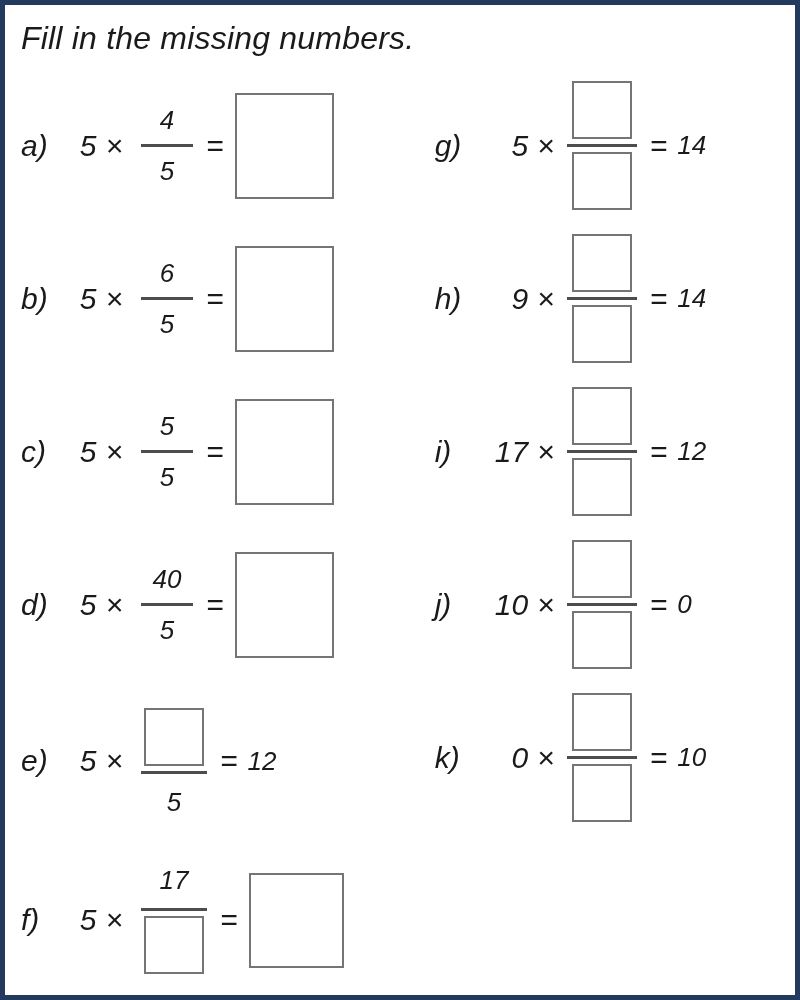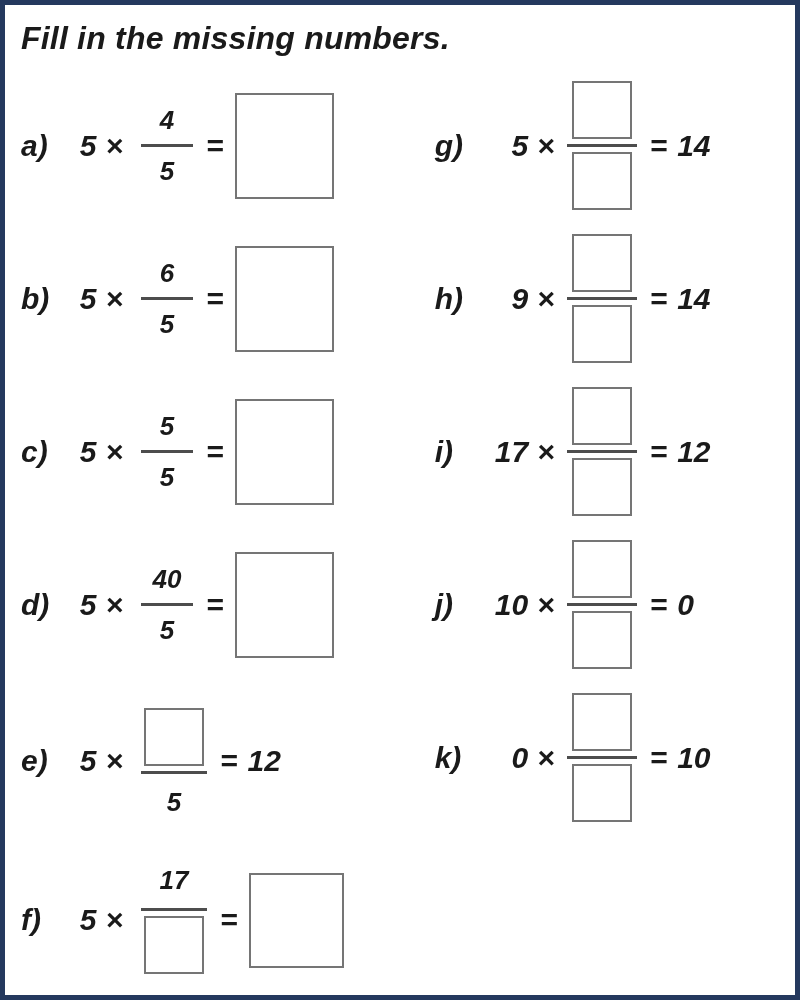--- a/index.html
+++ b/index.html
@@ -4,21 +4,21 @@
 <style>
   html,body { margin:0; padding:0; background:#ffffff; }
   .sheet {
     position:relative;
     width:800px; height:1000px;
     box-sizing:border-box;
     background:#ffffff;
     border:5px solid #24395e;
     font-family:"Liberation Sans", sans-serif;
     font-style:italic;
-    font-weight:bold;
+    font-weight:normal;
     color:#1a1a1a;
     overflow:hidden;
   }
   .title {
     padding:16px 0 0 16px;
     height:48px;
     font-size:32px;
     line-height:1.1;
     letter-spacing:0.2px;
   }
@@ -49,21 +49,21 @@
   .sq {
     width:60px; height:58px;
     border:2px solid #757575;
     box-sizing:border-box;
     background:#ffffff;
   }
   .frac .sq-num { margin-bottom:1px; }
   .frac .sq-den { margin-top:1px; }
 
   .eq { font-size:30px; margin-left:13px; flex:0 0 auto; }
-  .result { font-size:30px; margin-left:10px; flex:0 0 auto; }
+  .result { font-size:26px; margin-left:10px; flex:0 0 auto; }
 
   .answer-box {
     width:99px; height:106px;
     border:2px solid #757575;
     box-sizing:border-box;
     background:#ffffff;
     margin-left:11px;
     flex:0 0 auto;
   }
   .answer-box.small { width:95px; height:95px; }

